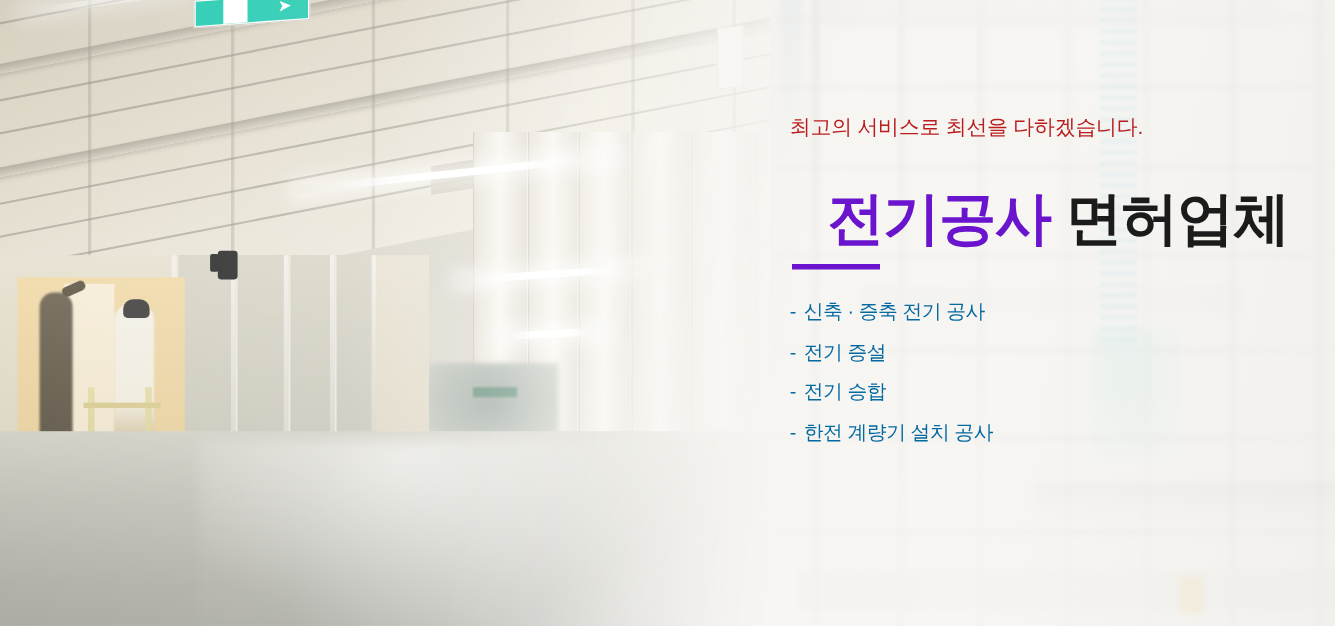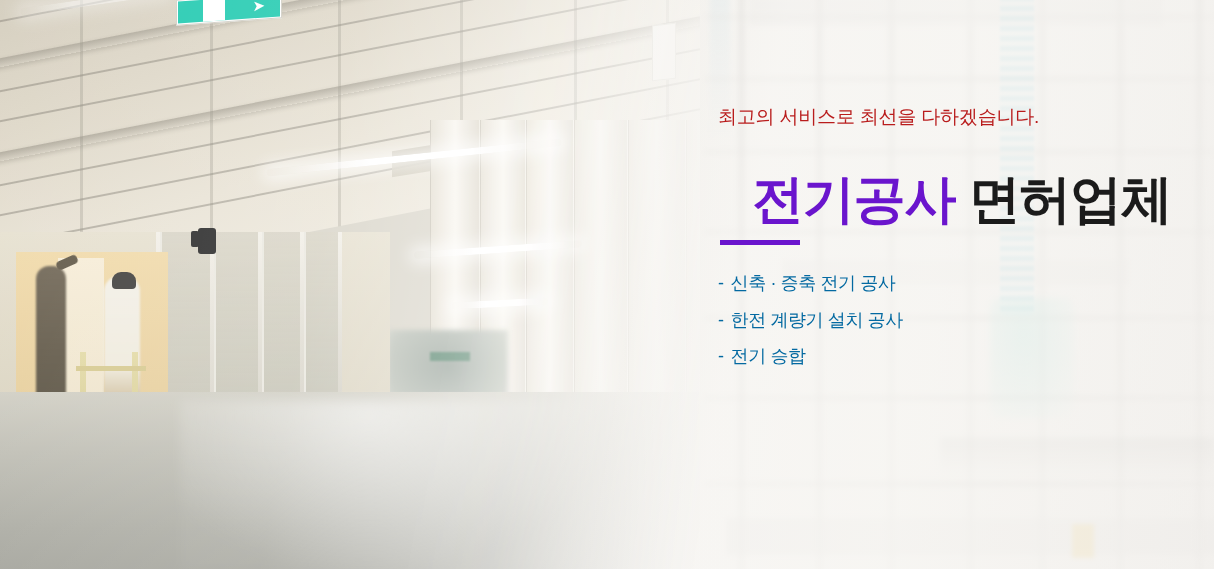--- a/index.html
+++ b/index.html
@@ -621,21 +621,24 @@
       <span class="hl-rest">면허업체</span>
     </div>
 
     <div class="divider"></div>
 
     <ul class="bullets">
       <li>
         <span class="dash">-</span><span>신축 · 증축 전기 공사</span>
       </li>
       <li>
-        <span class="dash">-</span><span>한전 계량기 설치 공사</span>
+        <span class="dash">-</span><span>전기 증설</span>
       </li>
       <li>
         <span class="dash">-</span><span>전기 승합</span>
       </li>
+      <li>
+        <span class="dash">-</span><span>한전 계량기 설치 공사</span>
+      </li>
     </ul>
 
   </div>
 </div>
 
 </body></html>

